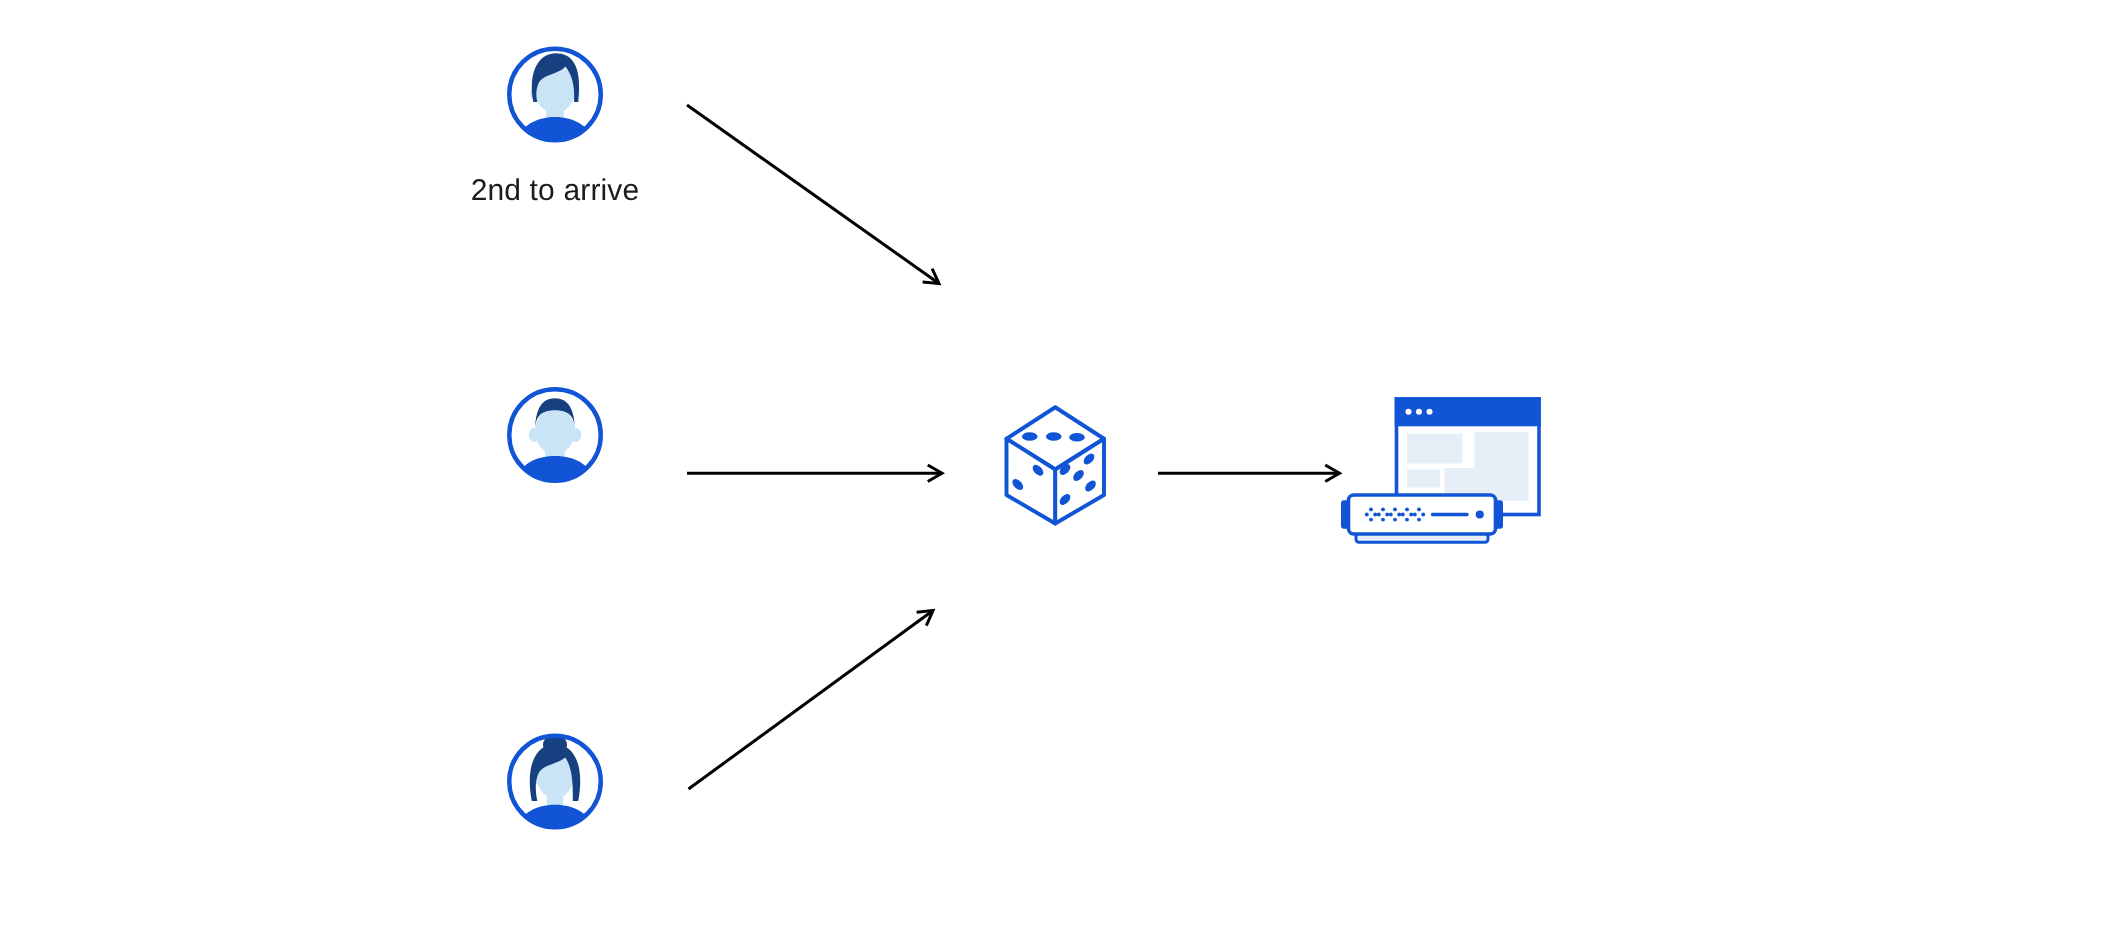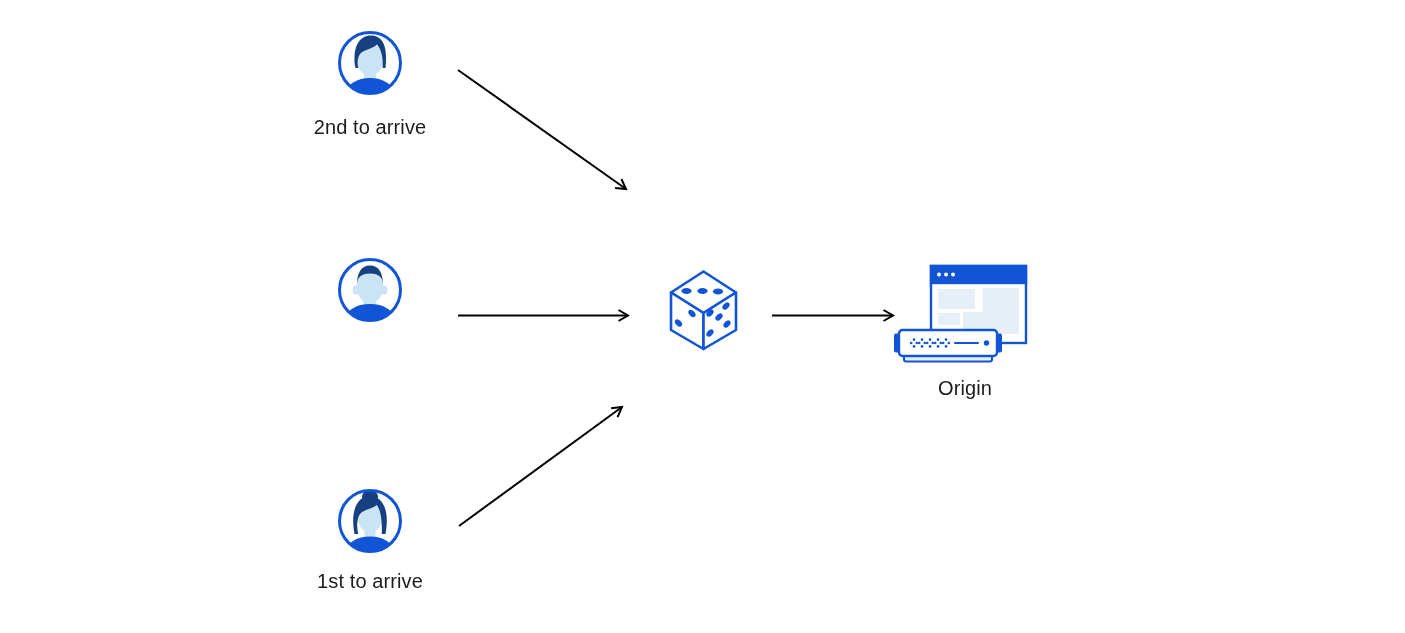--- a/index.html
+++ b/index.html
@@ -112,21 +112,20 @@
       <path class="f-blue" d="M36,51.5 C21,51.5 10.5,59.5 8.5,72 L63.5,72 C61.5,59.5 51,51.5 36,51.5 Z"></path>
       <ellipse class="f-skin" cx="23.6" cy="34" rx="2.6" ry="3.6"></ellipse>
       <ellipse class="f-skin" cx="48.4" cy="34" rx="2.6" ry="3.6"></ellipse>
       <ellipse class="f-skin" cx="36" cy="32.5" rx="12.3" ry="14.8"></ellipse>
       <path class="f-navy" d="M20.5,49 C15.5,22 25.5,11 36,11 C46.5,11 56.5,22 51.5,49
         L47.8,49 C48.3,33 46.3,25 42.8,20 C35.5,25.5 27.3,24.5 24.6,31.5
         C22.6,36.5 23,43 24.2,49 Z"></path>
     </g>
     <circle cx="36" cy="36" r="30.5" class="f-none st-blue" stroke-width="3"></circle>
   </svg>
-  <div class="node-label" style="left:290px;top:570px">1st to arrive</div>
 
   <svg class="abs" style="left:668px;top:268px" width="72" height="84" viewBox="0 0 72 84">
     <g class="st-blue" stroke-width="2.6" stroke-linejoin="round">
       <path class="f-white" d="M35.5,3.5 L68,24.5 L35.5,45 L3,24.5 Z"></path>
       <path class="f-white" d="M3,24.5 L3,62 L35.5,81 L35.5,45 Z"></path>
       <path class="f-white" d="M68,24.5 L68,62 L35.5,81 L35.5,45 Z"></path>
     </g>
 
     <ellipse class="f-blue" cx="18.5" cy="23" rx="5.2" ry="2.9"></ellipse>
     <ellipse class="f-blue" cx="34.5" cy="23" rx="5.2" ry="2.9"></ellipse>
@@ -177,15 +176,14 @@
         <circle cx="50.8" cy="81" r="1.3"></circle>
         <circle cx="48" cy="84.4" r="1.3"></circle>
       <circle cx="56" cy="77.6" r="1.3"></circle>
         <circle cx="53.2" cy="81" r="1.3"></circle>
         <circle cx="58.8" cy="81" r="1.3"></circle>
         <circle cx="56" cy="84.4" r="1.3"></circle>
     </g>
     <line x1="65" y1="81" x2="88" y2="81" class="st-blue" stroke-width="2.2" stroke-linecap="round"></line>
     <circle cx="96.5" cy="81" r="2.7" class="f-blue"></circle>
   </svg>
-  <div class="node-label" style="left:885px;top:377px">Origin</div>
 
 </div>
 
 </body></html>

